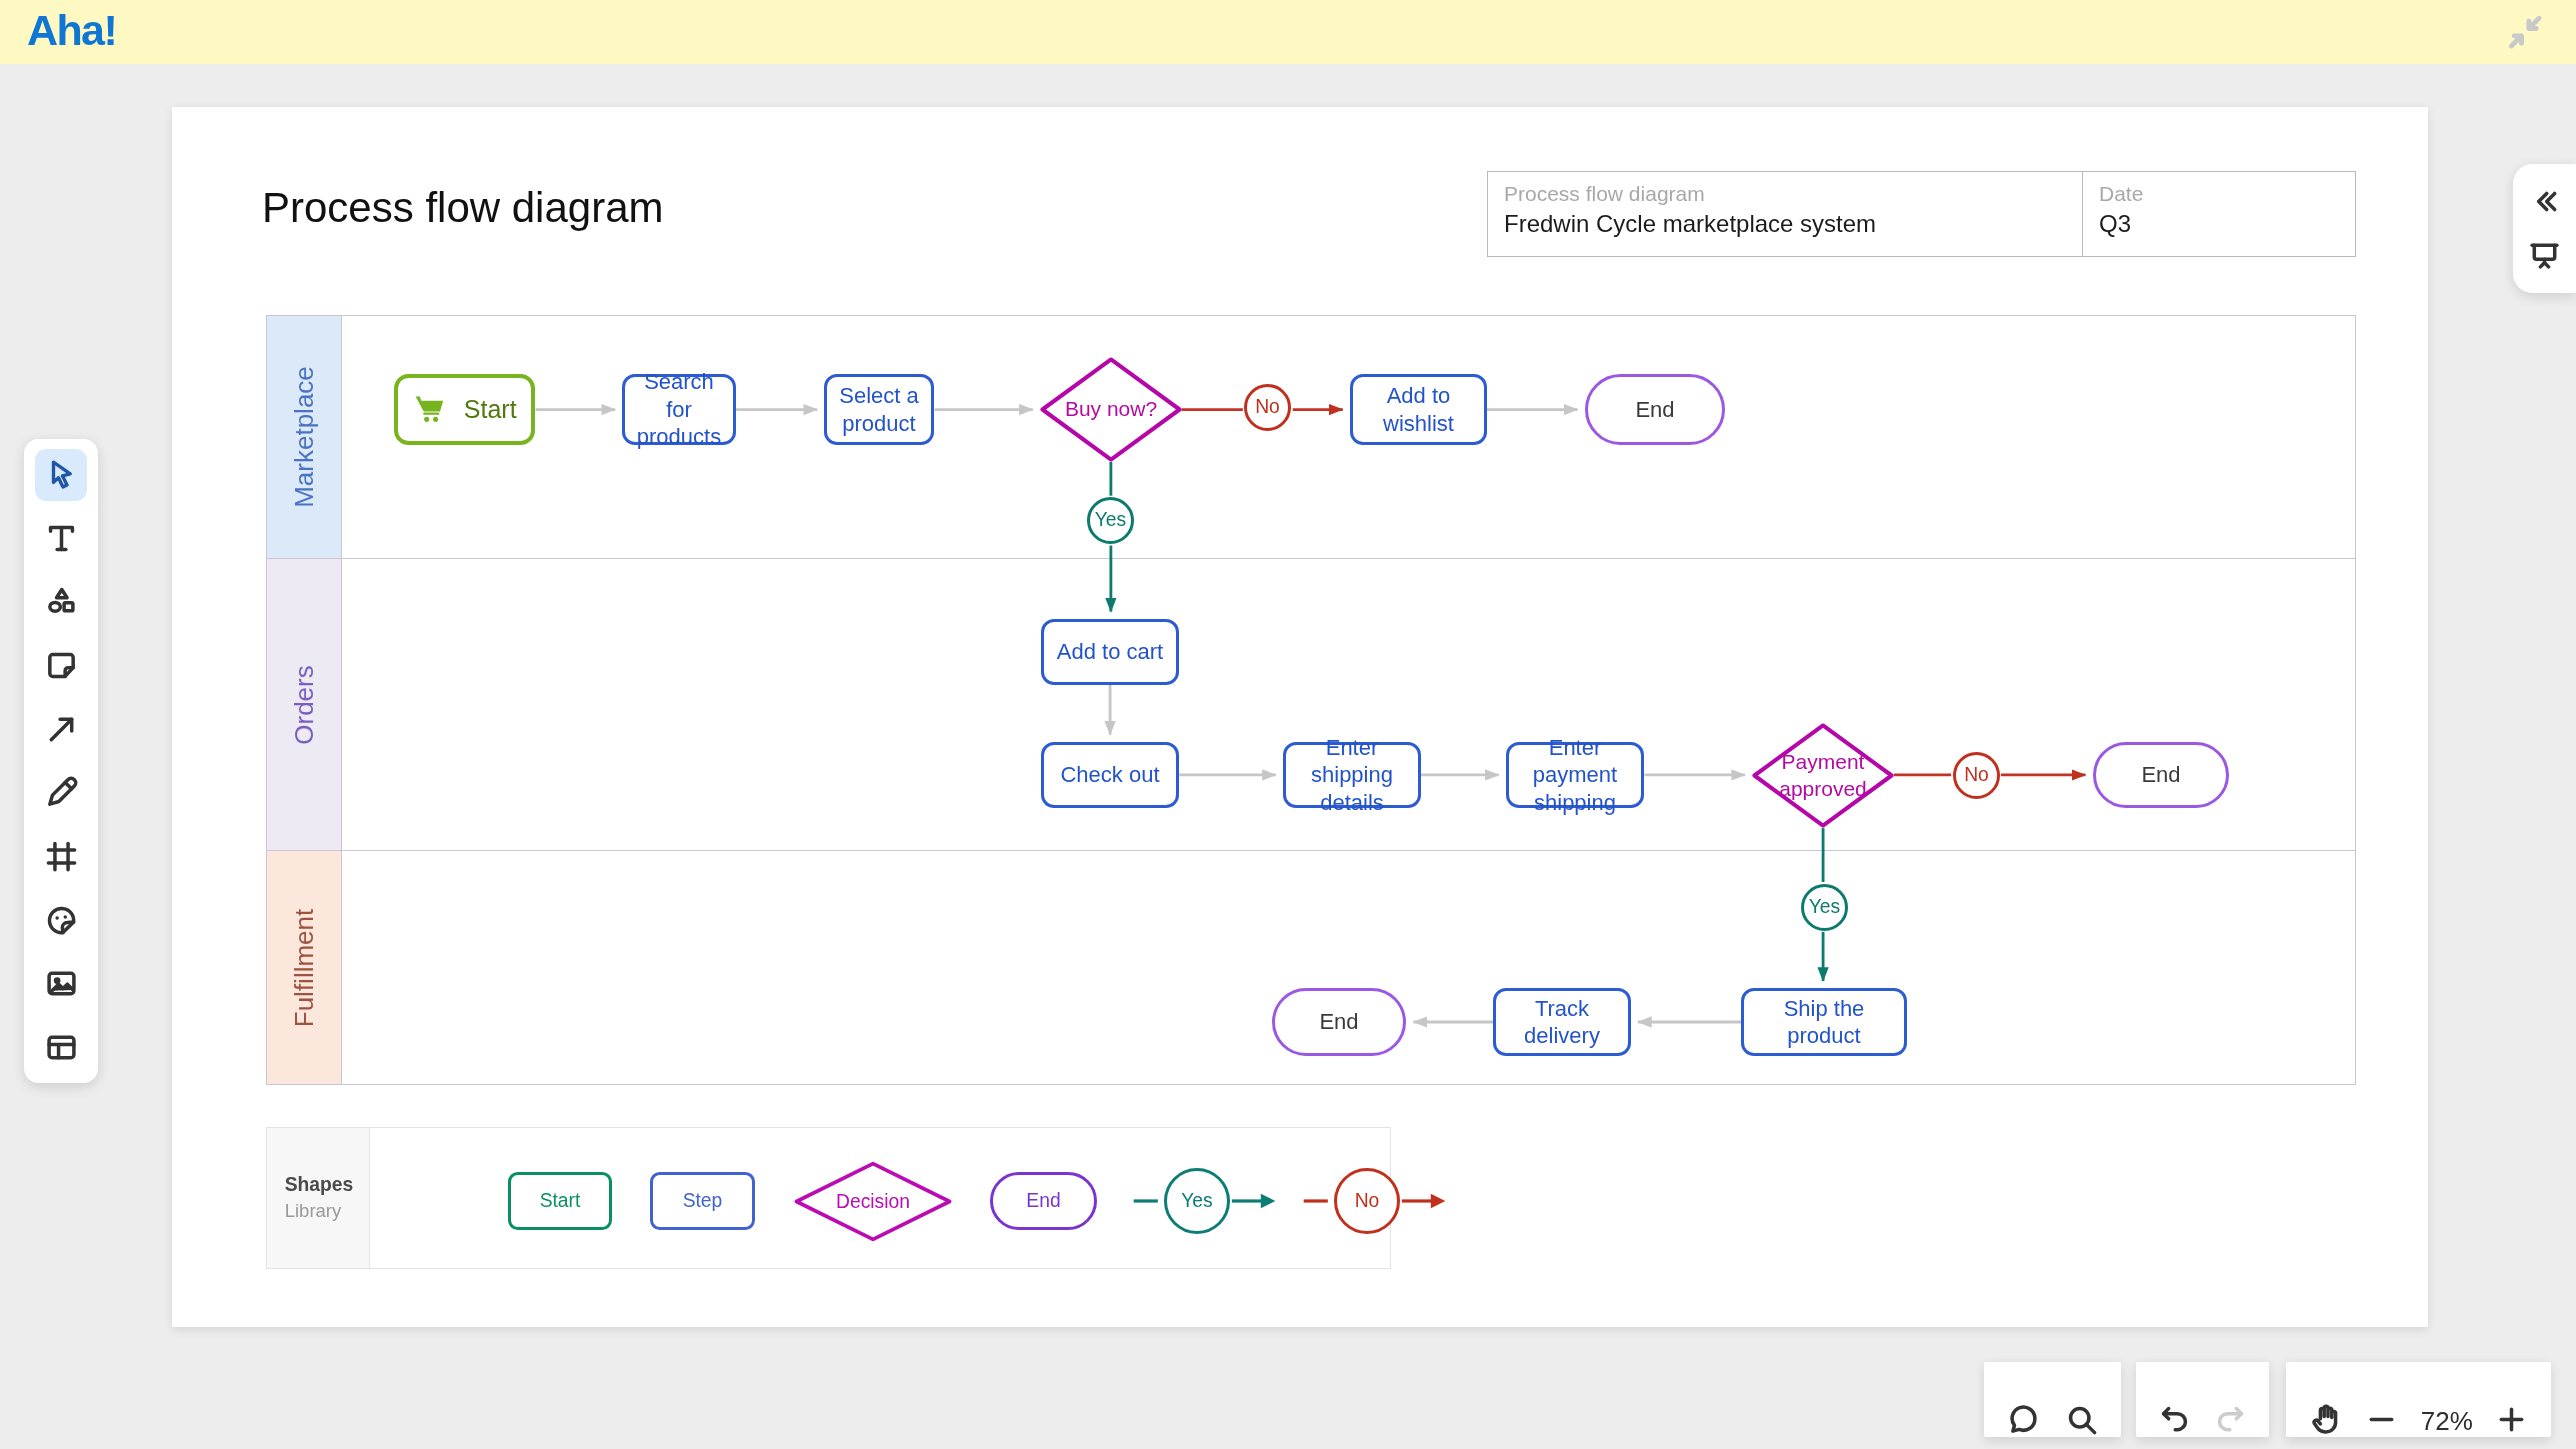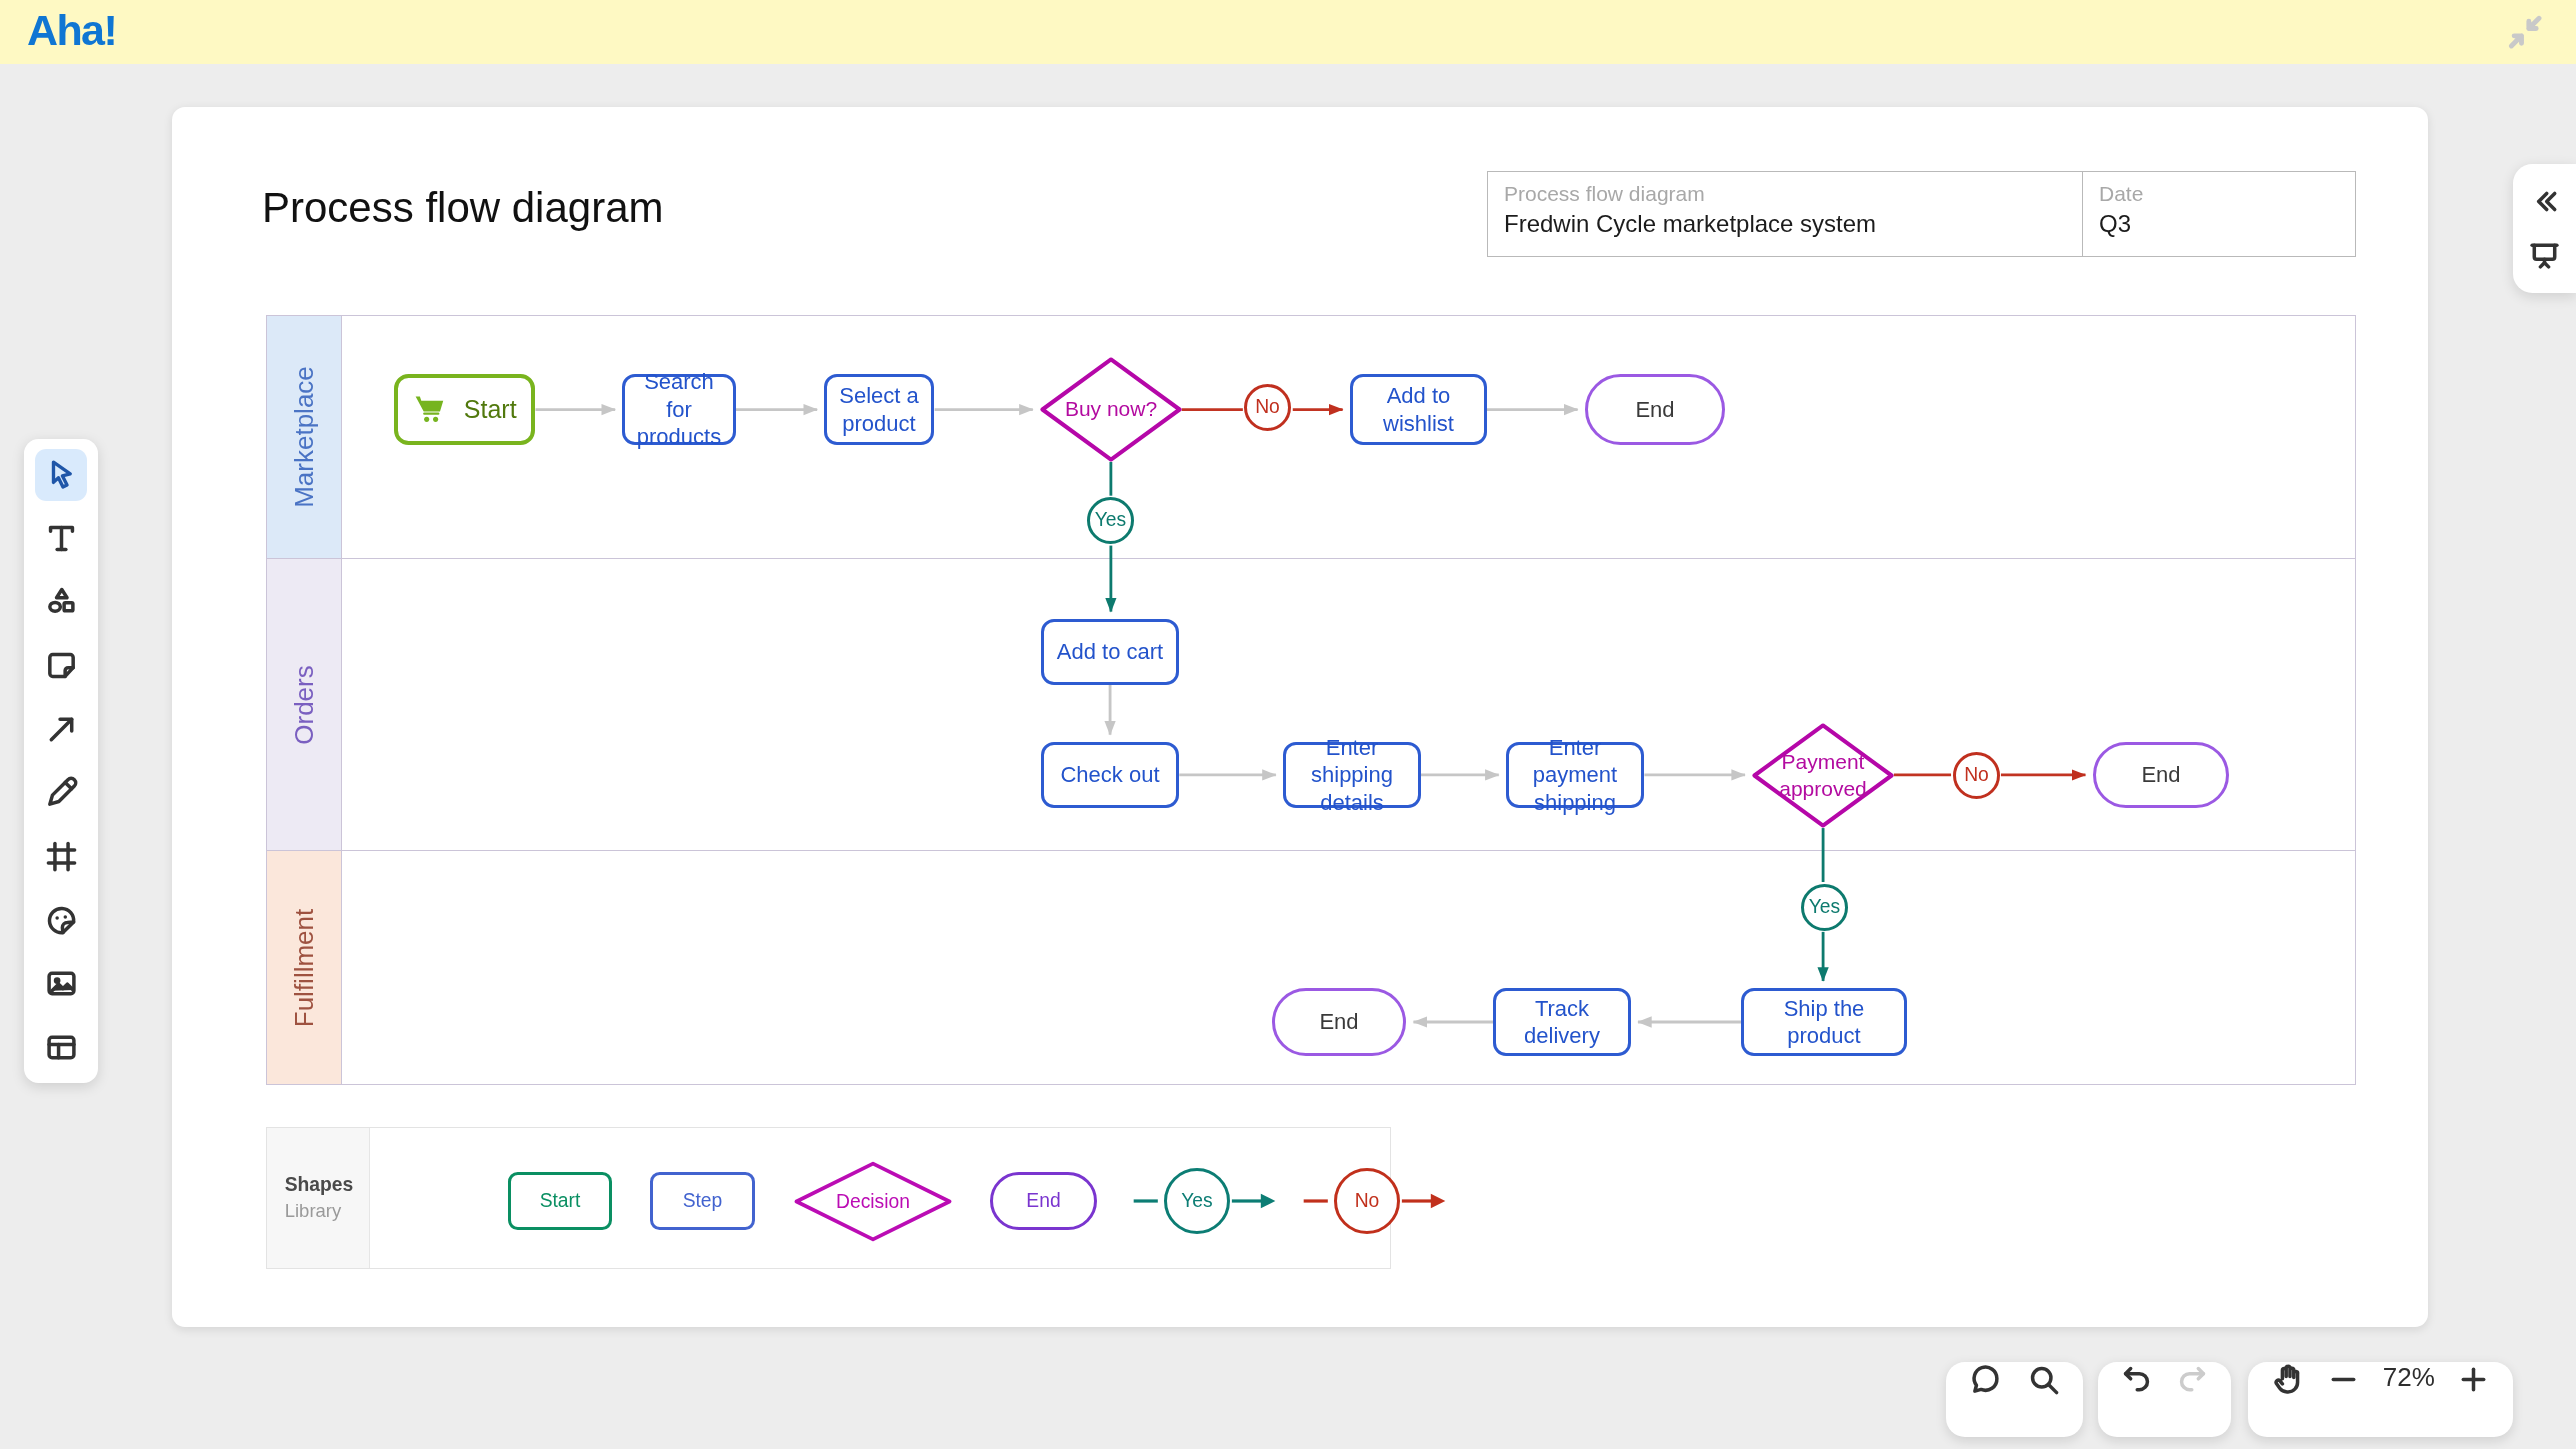--- a/index.html
+++ b/index.html
@@ -8,21 +8,21 @@
 
   
   .topbar { position:absolute; left:0; top:0; width:2576px; height:64px; background:#fef9c3; }
   .logo { position:absolute; left:27px; top:6.4px; font-size:43px; font-weight:800;
     letter-spacing:-1.6px; color:#0f76d3; }
   .collapse-btn { position:absolute; left:2499px; top:6.4px; width:52px; height:52px;
     display:flex; align-items:center; justify-content:center; }
 
   
   .artboard { position:absolute; left:172px; top:107px; width:2256px; height:1220px;
-    background:#ffffff; border-radius:13px; box-shadow:0 2.4px 9.7px rgba(0,0,0,.10); }
+    background:#ffffff; border-radius:1px; box-shadow:0 2.4px 9.7px rgba(0,0,0,.10); }
   .board-title { position:absolute; left:90px; top:77px; font-size:42px; color:#111; }
 
   .info-table { position:absolute; left:1315px; top:64px; width:869px; height:86px;
     border:1.6px solid #b9b9b9; display:flex; background:#fff; }
   .info-cell { padding:9.7px 16px 0 16px; }
   .info-cell.c1 { width:595px; border-right:1.6px solid #b9b9b9; }
   .info-cell.c2 { flex:1; }
   .info-label { font-size:21px; color:#a8a8a8; margin-bottom:4.8px; }
   .info-value { font-size:24px; color:#1c1c1c; }
 
@@ -79,23 +79,23 @@
   .tool.active { background:#d9eafc; }
   .tool svg { width:35px; height:35px; }
 
   
   .right-panel { position:absolute; left:2513px; top:164px; width:63px; height:129px;
     background:#fff; border-radius:19.3px 0 0 19.3px; box-shadow:0 3.2px 13px rgba(0,0,0,.12);
     display:flex; flex-direction:column; align-items:center; justify-content:space-evenly; }
   .right-panel svg { width:35px; height:35px; }
 
   
-  .ctl { position:absolute; top:1362px; height:75px; background:#fff; border-radius:19px;
-    box-shadow:0 3.2px 11.3px rgba(0,0,0,.12); display:flex; align-items:flex-start;
-    justify-content:space-evenly; }
+  .ctl { position:absolute; top:1362px; height:75px; background:#fff; border-radius:2px;
+    box-shadow:0 3.2px 11.3px rgba(0,0,0,.12); display:flex; align-items:flex-end;
+    justify-content:space-evenly;margin-left:38px; }
   .ctl svg { width:35px; height:35px; }
   .ctl-1 { left:1946px; width:137px; }
   .ctl-2 { left:2098px; width:133px; }
   .ctl-3 { left:2248px; width:265px; }
   .zoom-val { font-size:26px; color:#2e2e2e; }
 
   .icon-stroke { fill:none; stroke:#333; stroke-width:2.4; stroke-linecap:round; stroke-linejoin:round; }
 </style>
 </head>
 <body>

